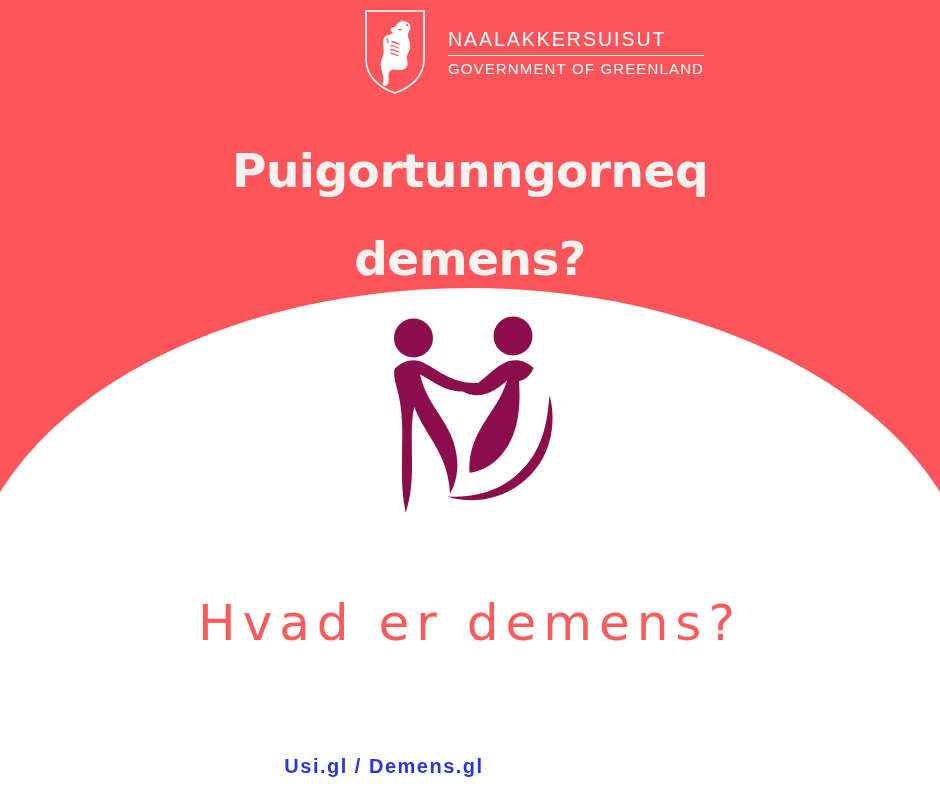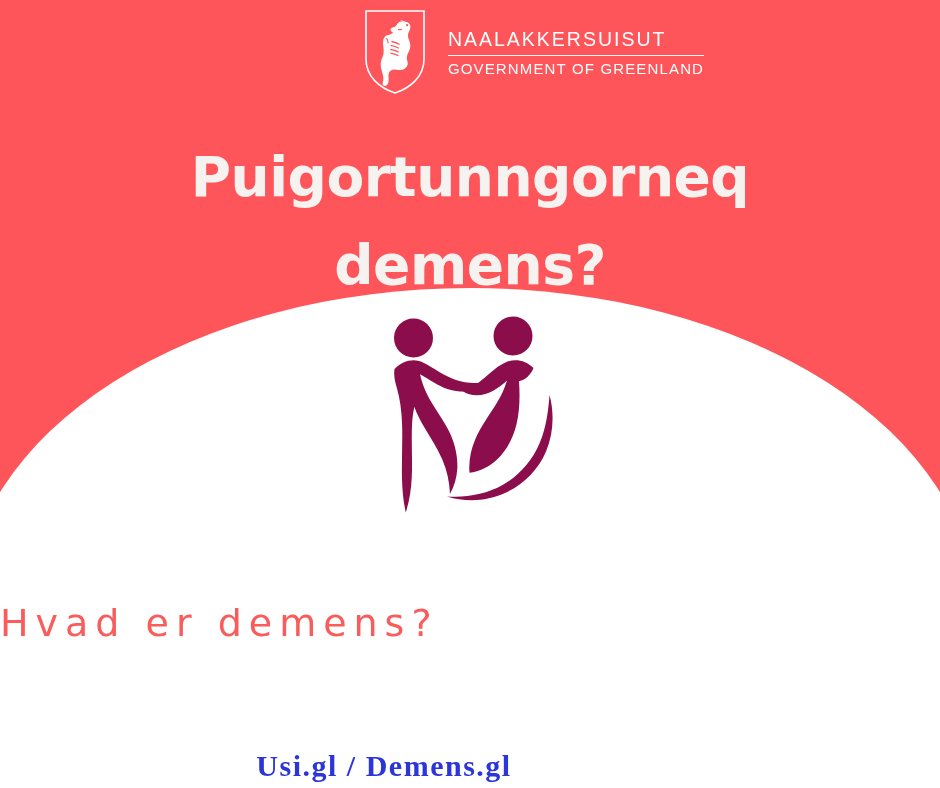--- a/index.html
+++ b/index.html
@@ -97,21 +97,21 @@
   .headline {
     position: absolute;
     left: 0;
     top: 96px;
     width: 940px;
     z-index: 6;
     text-align: center;
     color: #f5f2f0;
     font-family: "DejaVu Sans", sans-serif;
     font-weight: bold;
-    font-size: 55px;
+    font-size: 47px;
     line-height: 88px;
     letter-spacing: -0.5px;
     padding: 0 20px;
     box-sizing: border-box;
   }
   .headline-line { display: block; }
 
   
   .emblem {
     position: absolute;
@@ -123,41 +123,41 @@
   }
   .emblem svg { display: block; width: 100%; height: 100%; }
 
   
   .subtitle {
     position: absolute;
     left: 0;
     top: 592px;
     width: 940px;
     z-index: 7;
-    text-align: left;
+    text-align: center;
     color: #fa5c5c;
     font-family: "DejaVu Sans", sans-serif;
     font-weight: 400;
-    font-size: 38px;
+    font-size: 50px;
     line-height: 62px;
     letter-spacing: 7px;
   }
 
   
   .footer {
     position: absolute;
     left: 0;
     top: 748px;
     width: 768px;
     z-index: 7;
     text-align: center;
     color: #2b35d8;
-    font-family: Liberation Serif, serif;
+    font-family: Liberation Sans, sans-serif;
     font-weight: bold;
-    font-size: 30px;
+    font-size: 20px;
     line-height: 36px;
     letter-spacing: 1.5px;
   }
 </style>
 </head>
 <body>
 
 <div id="poster">
 
   <div class="red-field"></div>

